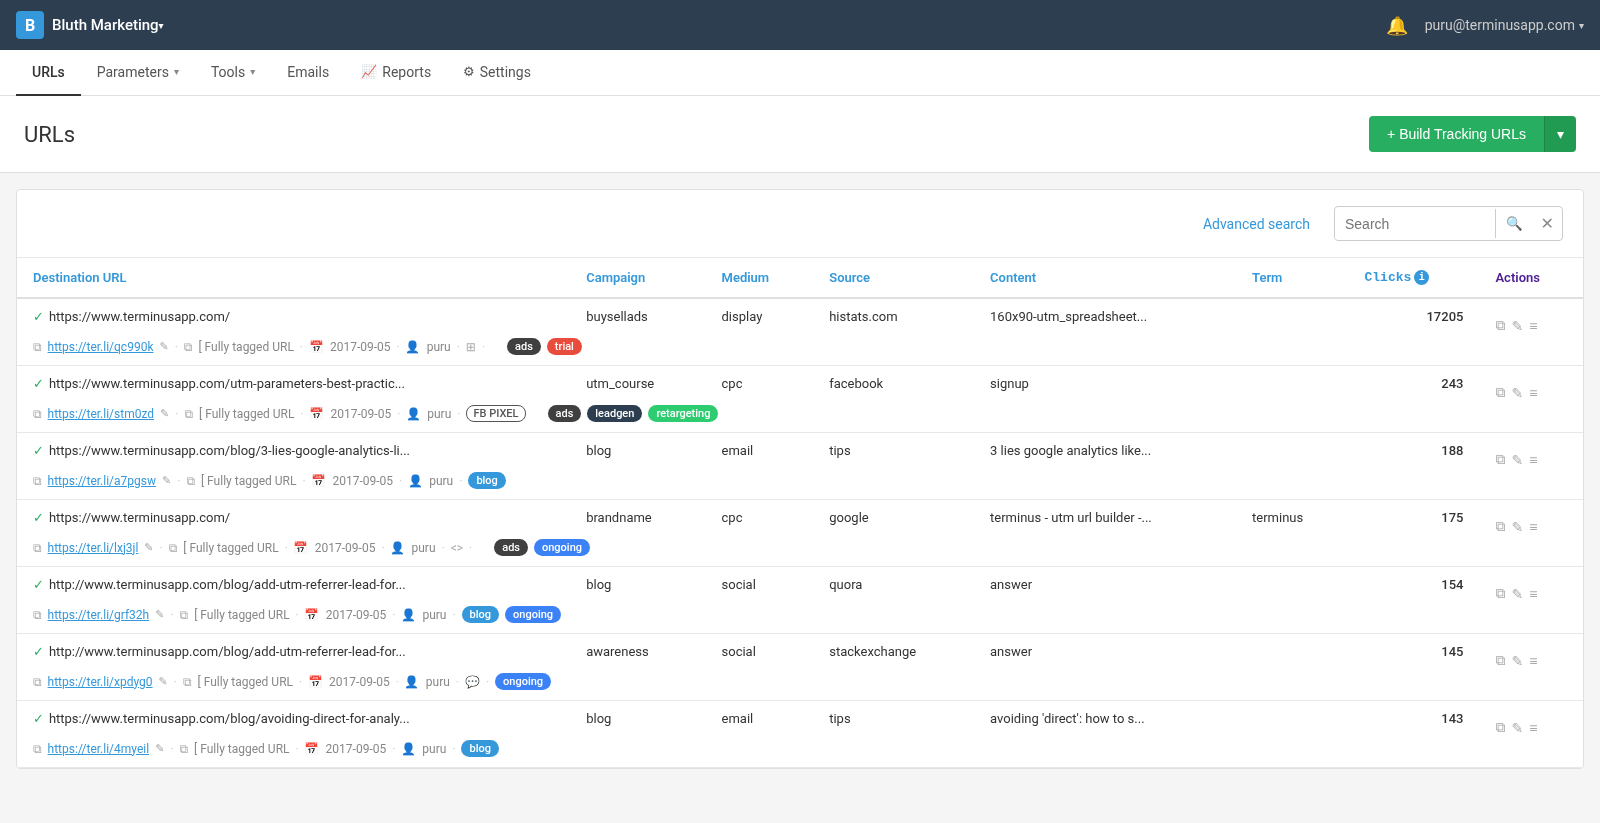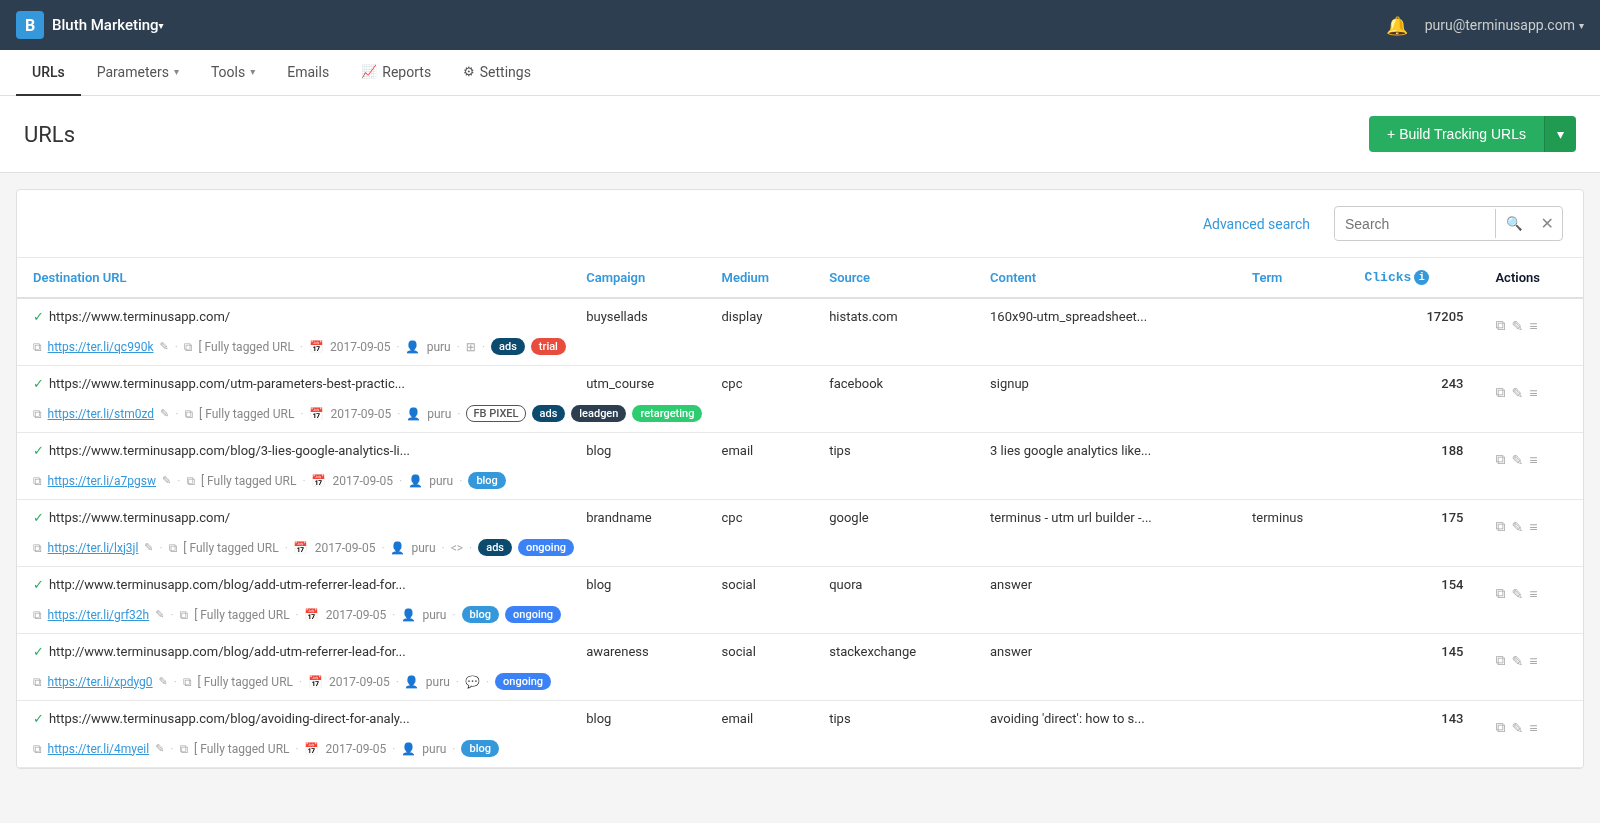--- a/index.html
+++ b/index.html
@@ -50,21 +50,21 @@
     .check-green { color: #27ae60; font-size: 13px; }
     .dest-url { color: #333; font-size: 13px; display: flex; align-items: center; gap: 5px; }
     .dest-url a { color: #333; text-decoration: none; }
 
     .meta-row { display: flex; align-items: center; gap: 6px; font-size: 12px; color: #888; flex-wrap: wrap; }
     .meta-link { color: #3498db; font-size: 12px; }
     .meta-sep { color: #ccc; }
     .meta-icon { font-size: 12px; color: #aaa; }
 
     .tag { display: inline-block; padding: 2px 8px; border-radius: 10px; font-size: 11px; font-weight: 500; color: white; }
-    .tag-ads { background: #0c4a6e; }
+    .tag-ads { background: #404040; margin-left: 16px; }
     .tag-trial { background: #e74c3c; }
     .tag-fbpixel { background: transparent; border: 1px solid #555; color: #555; font-size: 11px; padding: 1px 6px; border-radius: 8px; }
     .tag-leadgen { background: #2c3e50; }
     .tag-retargeting { background: #2ecc71; color: white; text-align: right; }
     .tag-blog { background: #3498db; }
     .tag-ongoing { background: #3b82f6; }
 
     .campaign-cell { font-size: 13px; color: #333; }
     .medium-cell { font-size: 13px; color: #333; margin-top: 32px; }
     .source-cell { font-size: 13px; color: #333; }
@@ -172,21 +172,21 @@
           </th>
           <th style="cursor:pointer;">
             <span>Term</span>
           </th>
           <th style="cursor:pointer; text-align:right;">
             <div class="th-clicks">
               <span>Clicks</span>
               <span class="info-icon">i</span>
             </div>
           </th>
-          <th class="dark" style="color:#0f172a;">
+          <th class="dark" style="color:#4c1d95;">
             <span>Actions</span>
           </th>
         </tr>
       </thead>
       <tbody id="table-body">
       <tr class="row-main">
             <td style="min-width: 320px;">
     <div class="dest-url">
       <span class="check-green">✓</span>
       <a href="#">https://www.terminusapp.com/</a>

